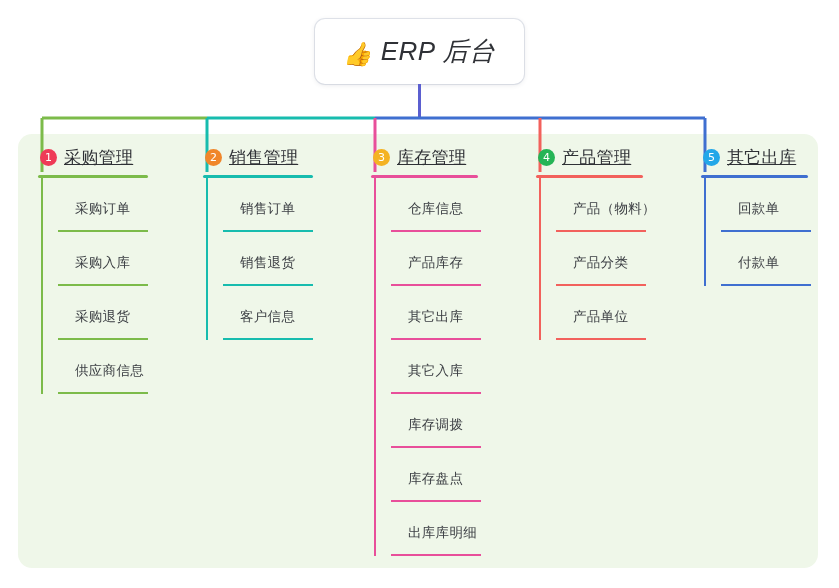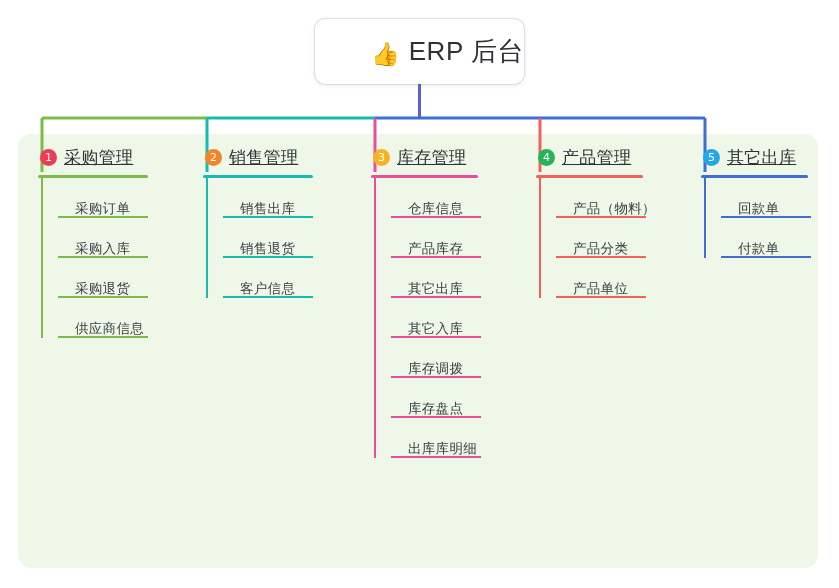--- a/index.html
+++ b/index.html
@@ -21,22 +21,23 @@
     position: absolute;
     left: 315px;
     top: 19px;
     width: 209px;
     height: 65px;
     background: #ffffff;
     border-radius: 10px;
     box-shadow: 0 1px 5px rgba(60,70,90,0.13), 0 0 0 1px rgba(225,228,235,0.85);
     display: flex;
     align-items: center;
-    justify-content: flex-end;
+    justify-content: center;
     box-sizing: border-box;
+    font-style: italic;
   }
   #root-label {
     font-size: 26px;
     color: #2f3136;
     letter-spacing: 0.5px;
     white-space: nowrap;
     line-height: 1;
   }
   .thumb-emoji {
     font-size: 23px;
@@ -107,21 +108,21 @@
   }
   .spine {
     position: absolute;
     left: 3px;
     top: 0;
     bottom: 0;
     width: 2px;
   }
   .leaf {
     position: relative;
-    height: 40px;
+    height: 54px;
   }
   .leaf-text {
     position: absolute;
     left: 17px;
     top: 22px;
     font-size: 13.5px;
     color: #3a3d42;
     white-space: nowrap;
     letter-spacing: 0.3px;
   }
@@ -186,21 +187,21 @@
     </div>
     <div class="column" style="left: 203px;">
       <div class="col-head">
         <span class="badge" style="background: rgb(240, 134, 42);">2</span>
         <span class="col-title">销售管理</span>
       </div>
       <div class="col-rule" style="background: rgb(23, 188, 174); width: 110px;"></div>
       <div class="col-body">
         <div class="spine" style="background: rgb(23, 188, 174);"></div>
         <div class="leaf">
-          <span class="leaf-text">销售出库</span>
+          <span class="leaf-text">销售订单</span>
           <div class="leaf-rule" style="background: rgb(23, 188, 174);"></div>
         </div>
         <div class="leaf">
           <span class="leaf-text">销售退货</span>
           <div class="leaf-rule" style="background: rgb(23, 188, 174);"></div>
         </div>
         <div class="leaf">
           <span class="leaf-text">客户信息</span>
           <div class="leaf-rule" style="background: rgb(23, 188, 174);"></div>
         </div>

